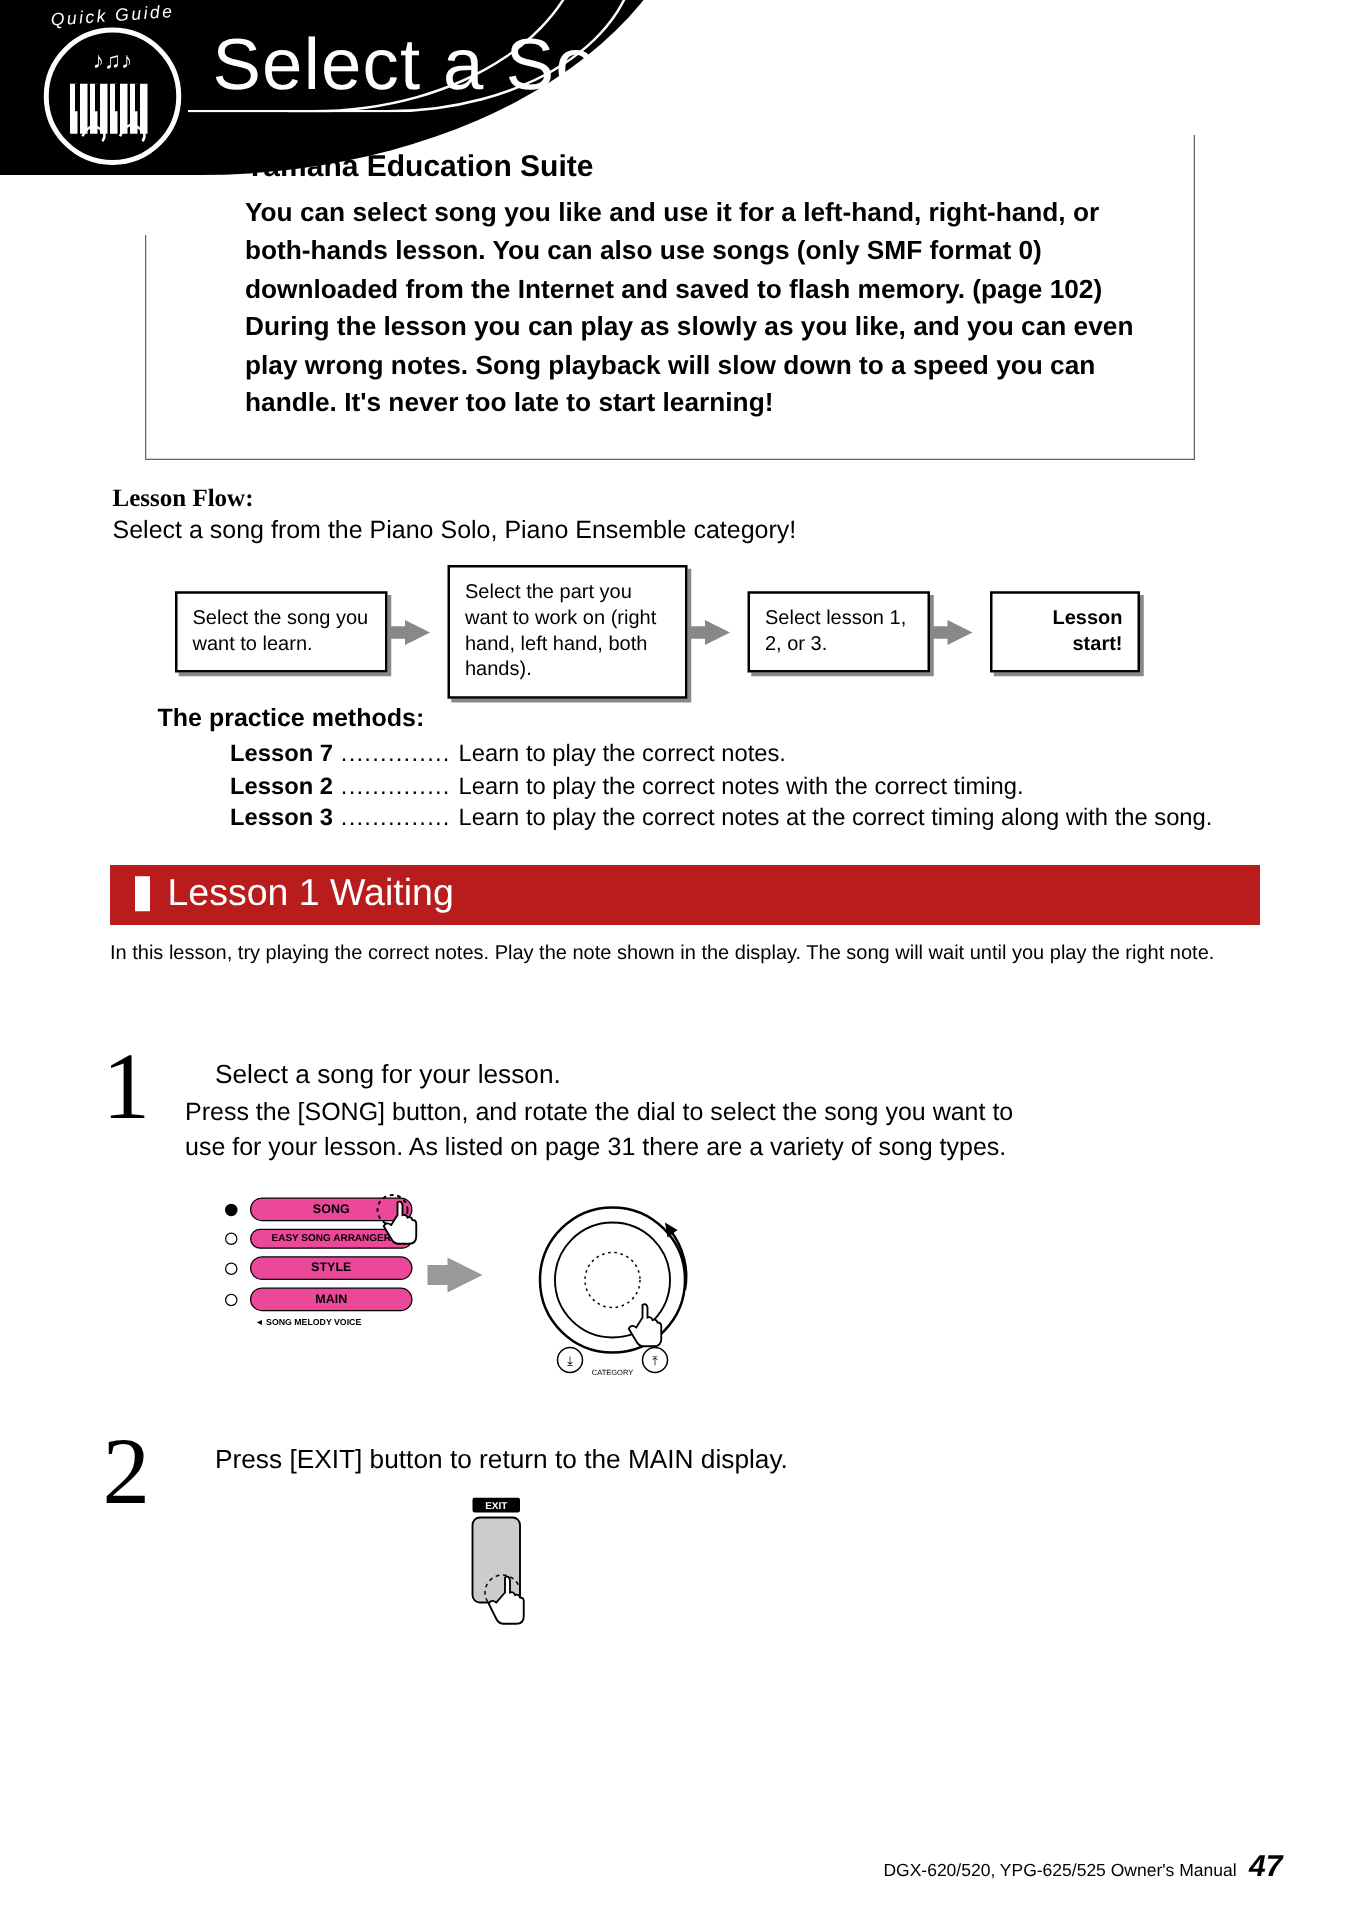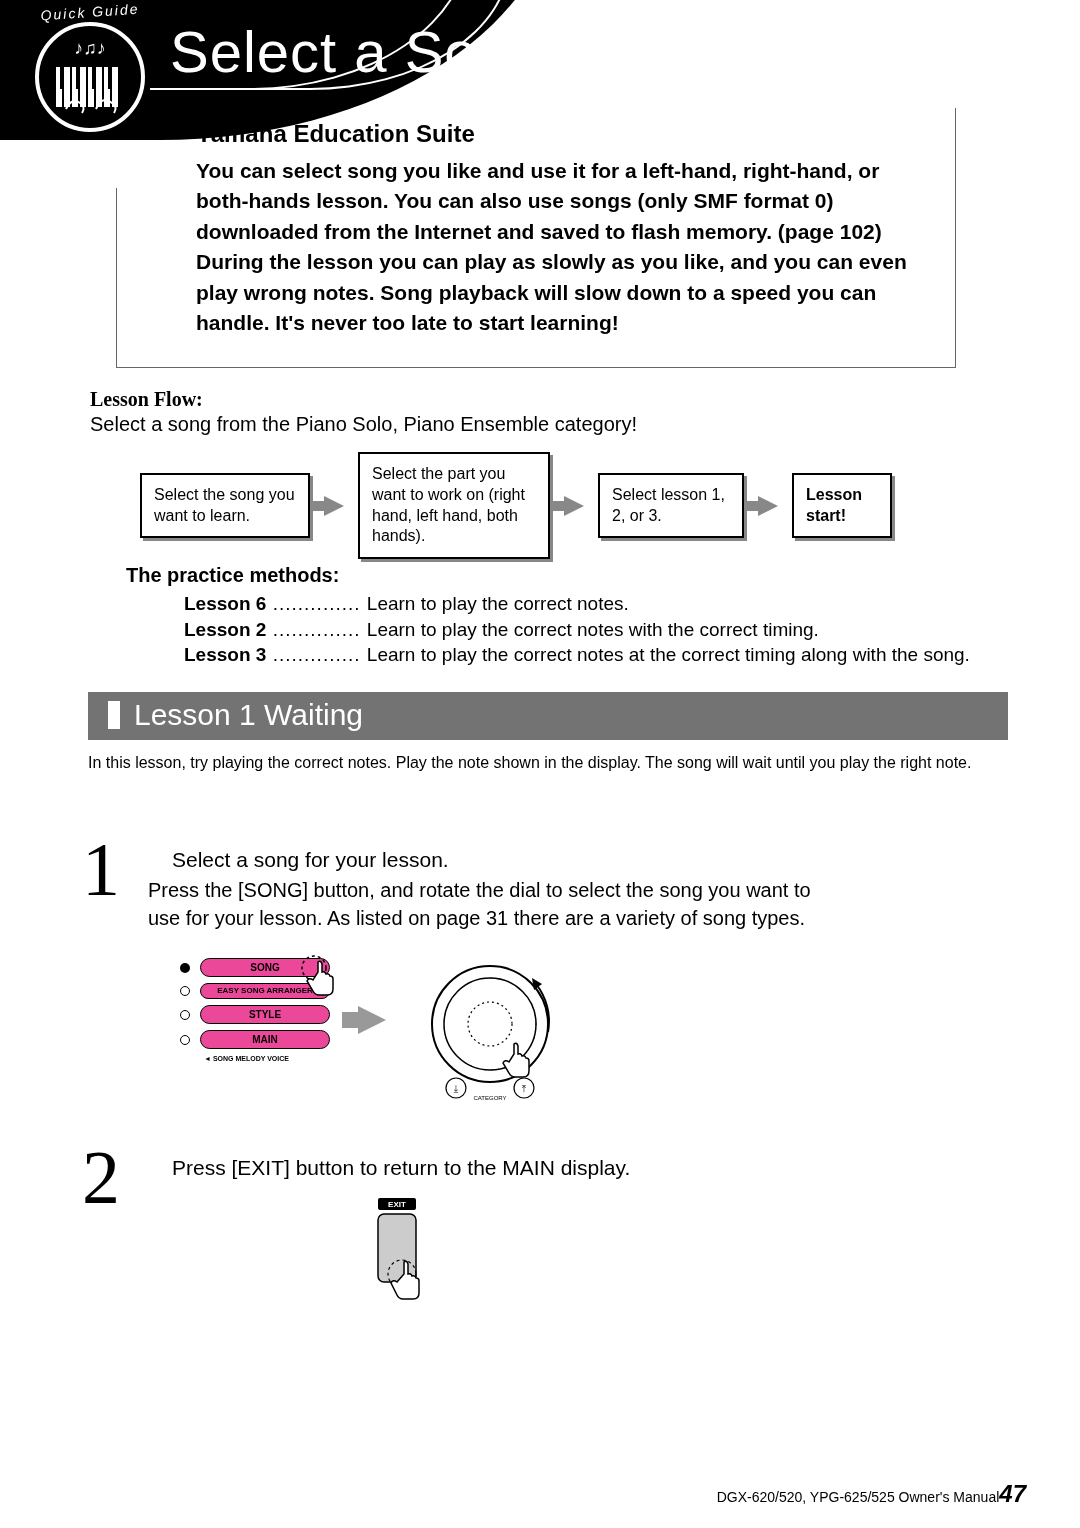--- a/index.html
+++ b/index.html
@@ -148,21 +148,21 @@
     border: 2px solid #000;
     box-shadow: 3px 3px 0 #888;
     background: #fff;
     padding: 10px 12px;
     font-size: 16px;
     line-height: 1.3;
   }
   .flow-box.w1 { width: 170px; }
   .flow-box.w2 { width: 192px; }
   .flow-box.w3 { width: 146px; }
-  .flow-box.w4 { width: 100px; font-weight: bold; text-align: left; }
+  .flow-box.w4 { width: 120px; font-weight: bold; text-align: right; }
   .flow-arrow {
     width: 0; height: 0;
     border-top: 10px solid transparent;
     border-bottom: 10px solid transparent;
     border-left: 20px solid #888;
     margin: 0 6px;
     position: relative;
   }
   .flow-arrow::before {
     content: '';
@@ -190,21 +190,21 @@
   }
   .practice-row .lbl { font-weight: bold; }
   .dots { letter-spacing: 1px; }
 
   
   .black-bar {
     position: absolute;
     top: 692px;
     left: 88px;
     width: 920px;
-    background: #737373;
+    background: #b91c1c;
     color: #fff;
     padding: 6px 0 8px 20px;
     display: flex;
     align-items: center;
   }
   .black-bar .sq {
     width: 12px; height: 28px; background: #fff; margin-right: 14px;
   }
   .black-bar-text {
     font-size: 30px;
@@ -334,20 +334,21 @@
   }
 
   
   .footer {
     position: absolute;
     bottom: 20px;
     right: 54px;
     font-size: 14px;
     display: flex;
     align-items: baseline;
+    gap: 10px;
   }
   .footer .pg {
     font-size: 24px;
     font-weight: bold;
     font-style: italic;
   }
 </style>
 </head>
 <body>
 
@@ -397,21 +398,21 @@
   <div class="flow-arrow"></div>
   <div class="flow-box w3">Select lesson 1, 2, or 3.</div>
   <div class="flow-arrow"></div>
   <div class="flow-box w4">Lesson start!</div>
 </div>
 
 <div class="section practice">
   <div class="practice-heading">The practice methods:</div>
   <div class="practice-list">
     <div class="practice-row">
-      <span class="lbl">Lesson 6</span><span class="dots"> .............. </span><span>Learn to play the correct notes.</span>
+      <span class="lbl">Lesson 7</span><span class="dots"> .............. </span><span>Learn to play the correct notes.</span>
     </div>
     <div class="practice-row">
       <span class="lbl">Lesson 2</span><span class="dots"> .............. </span><span>Learn to play the correct notes with the correct timing.</span>
     </div>
     <div class="practice-row">
       <span class="lbl">Lesson 3</span><span class="dots"> .............. </span><span>Learn to play the correct notes at the correct timing along with the song.</span>
     </div>
   </div>
 </div>
 

